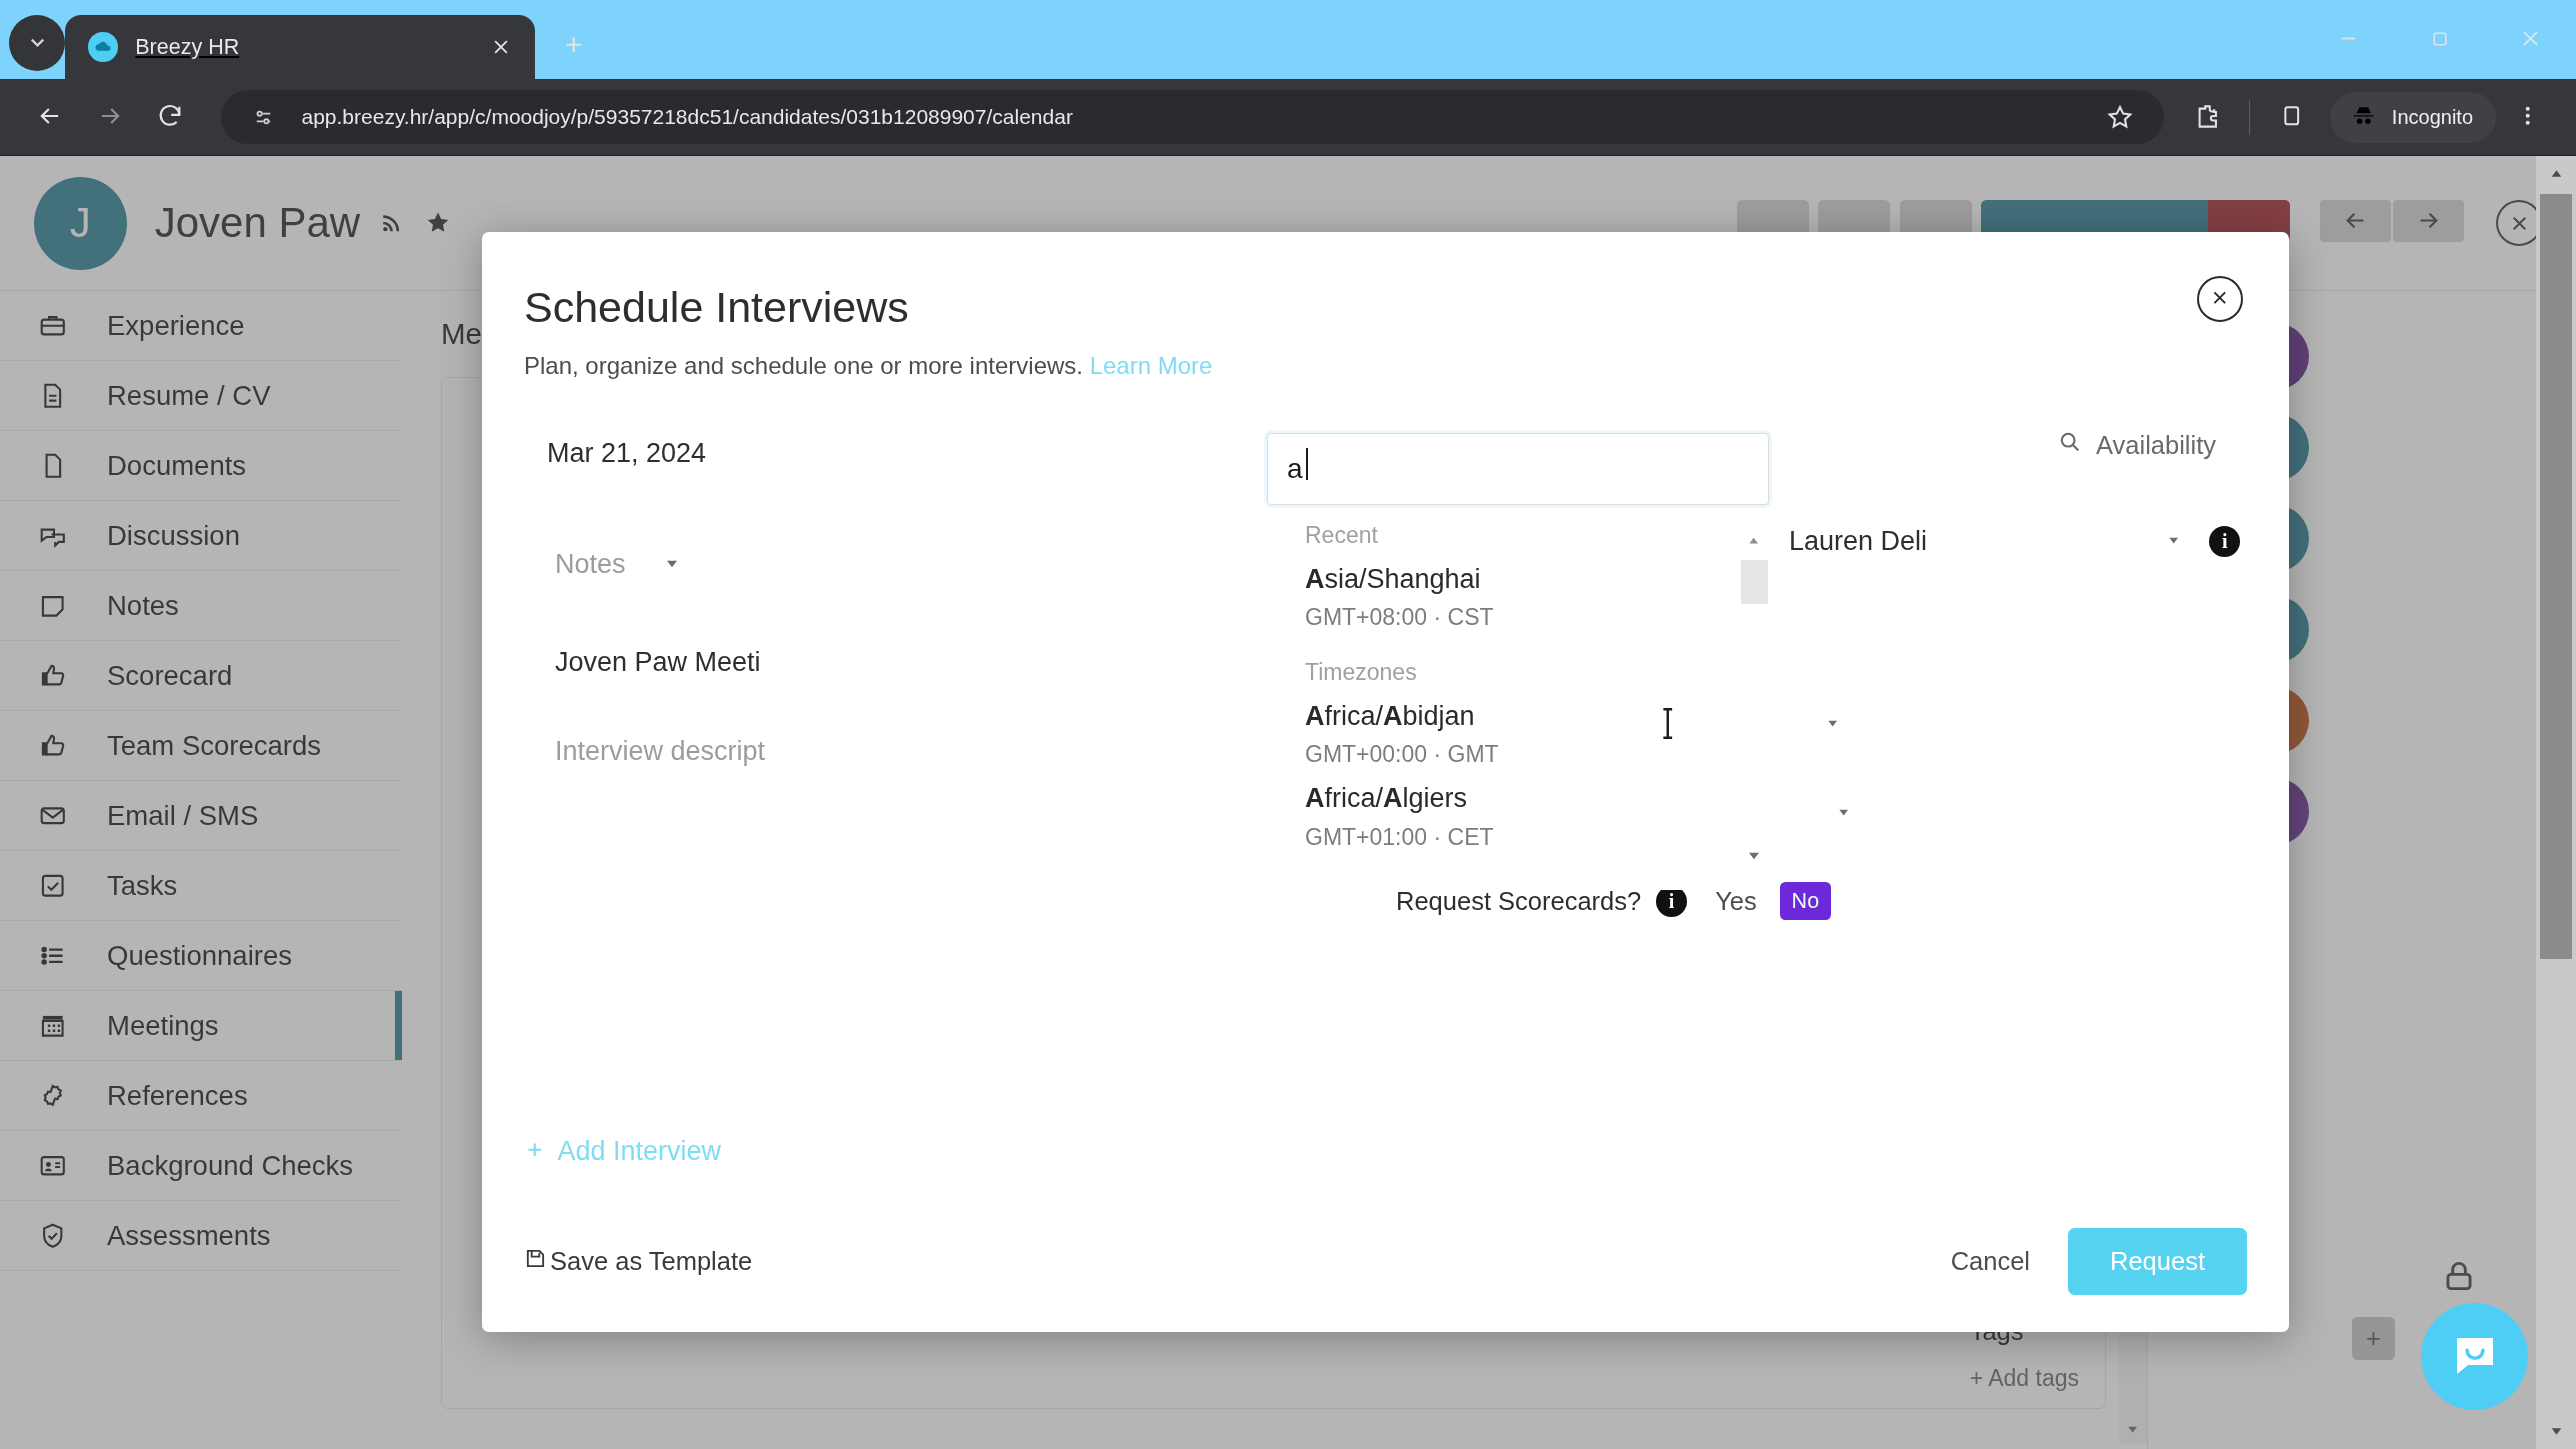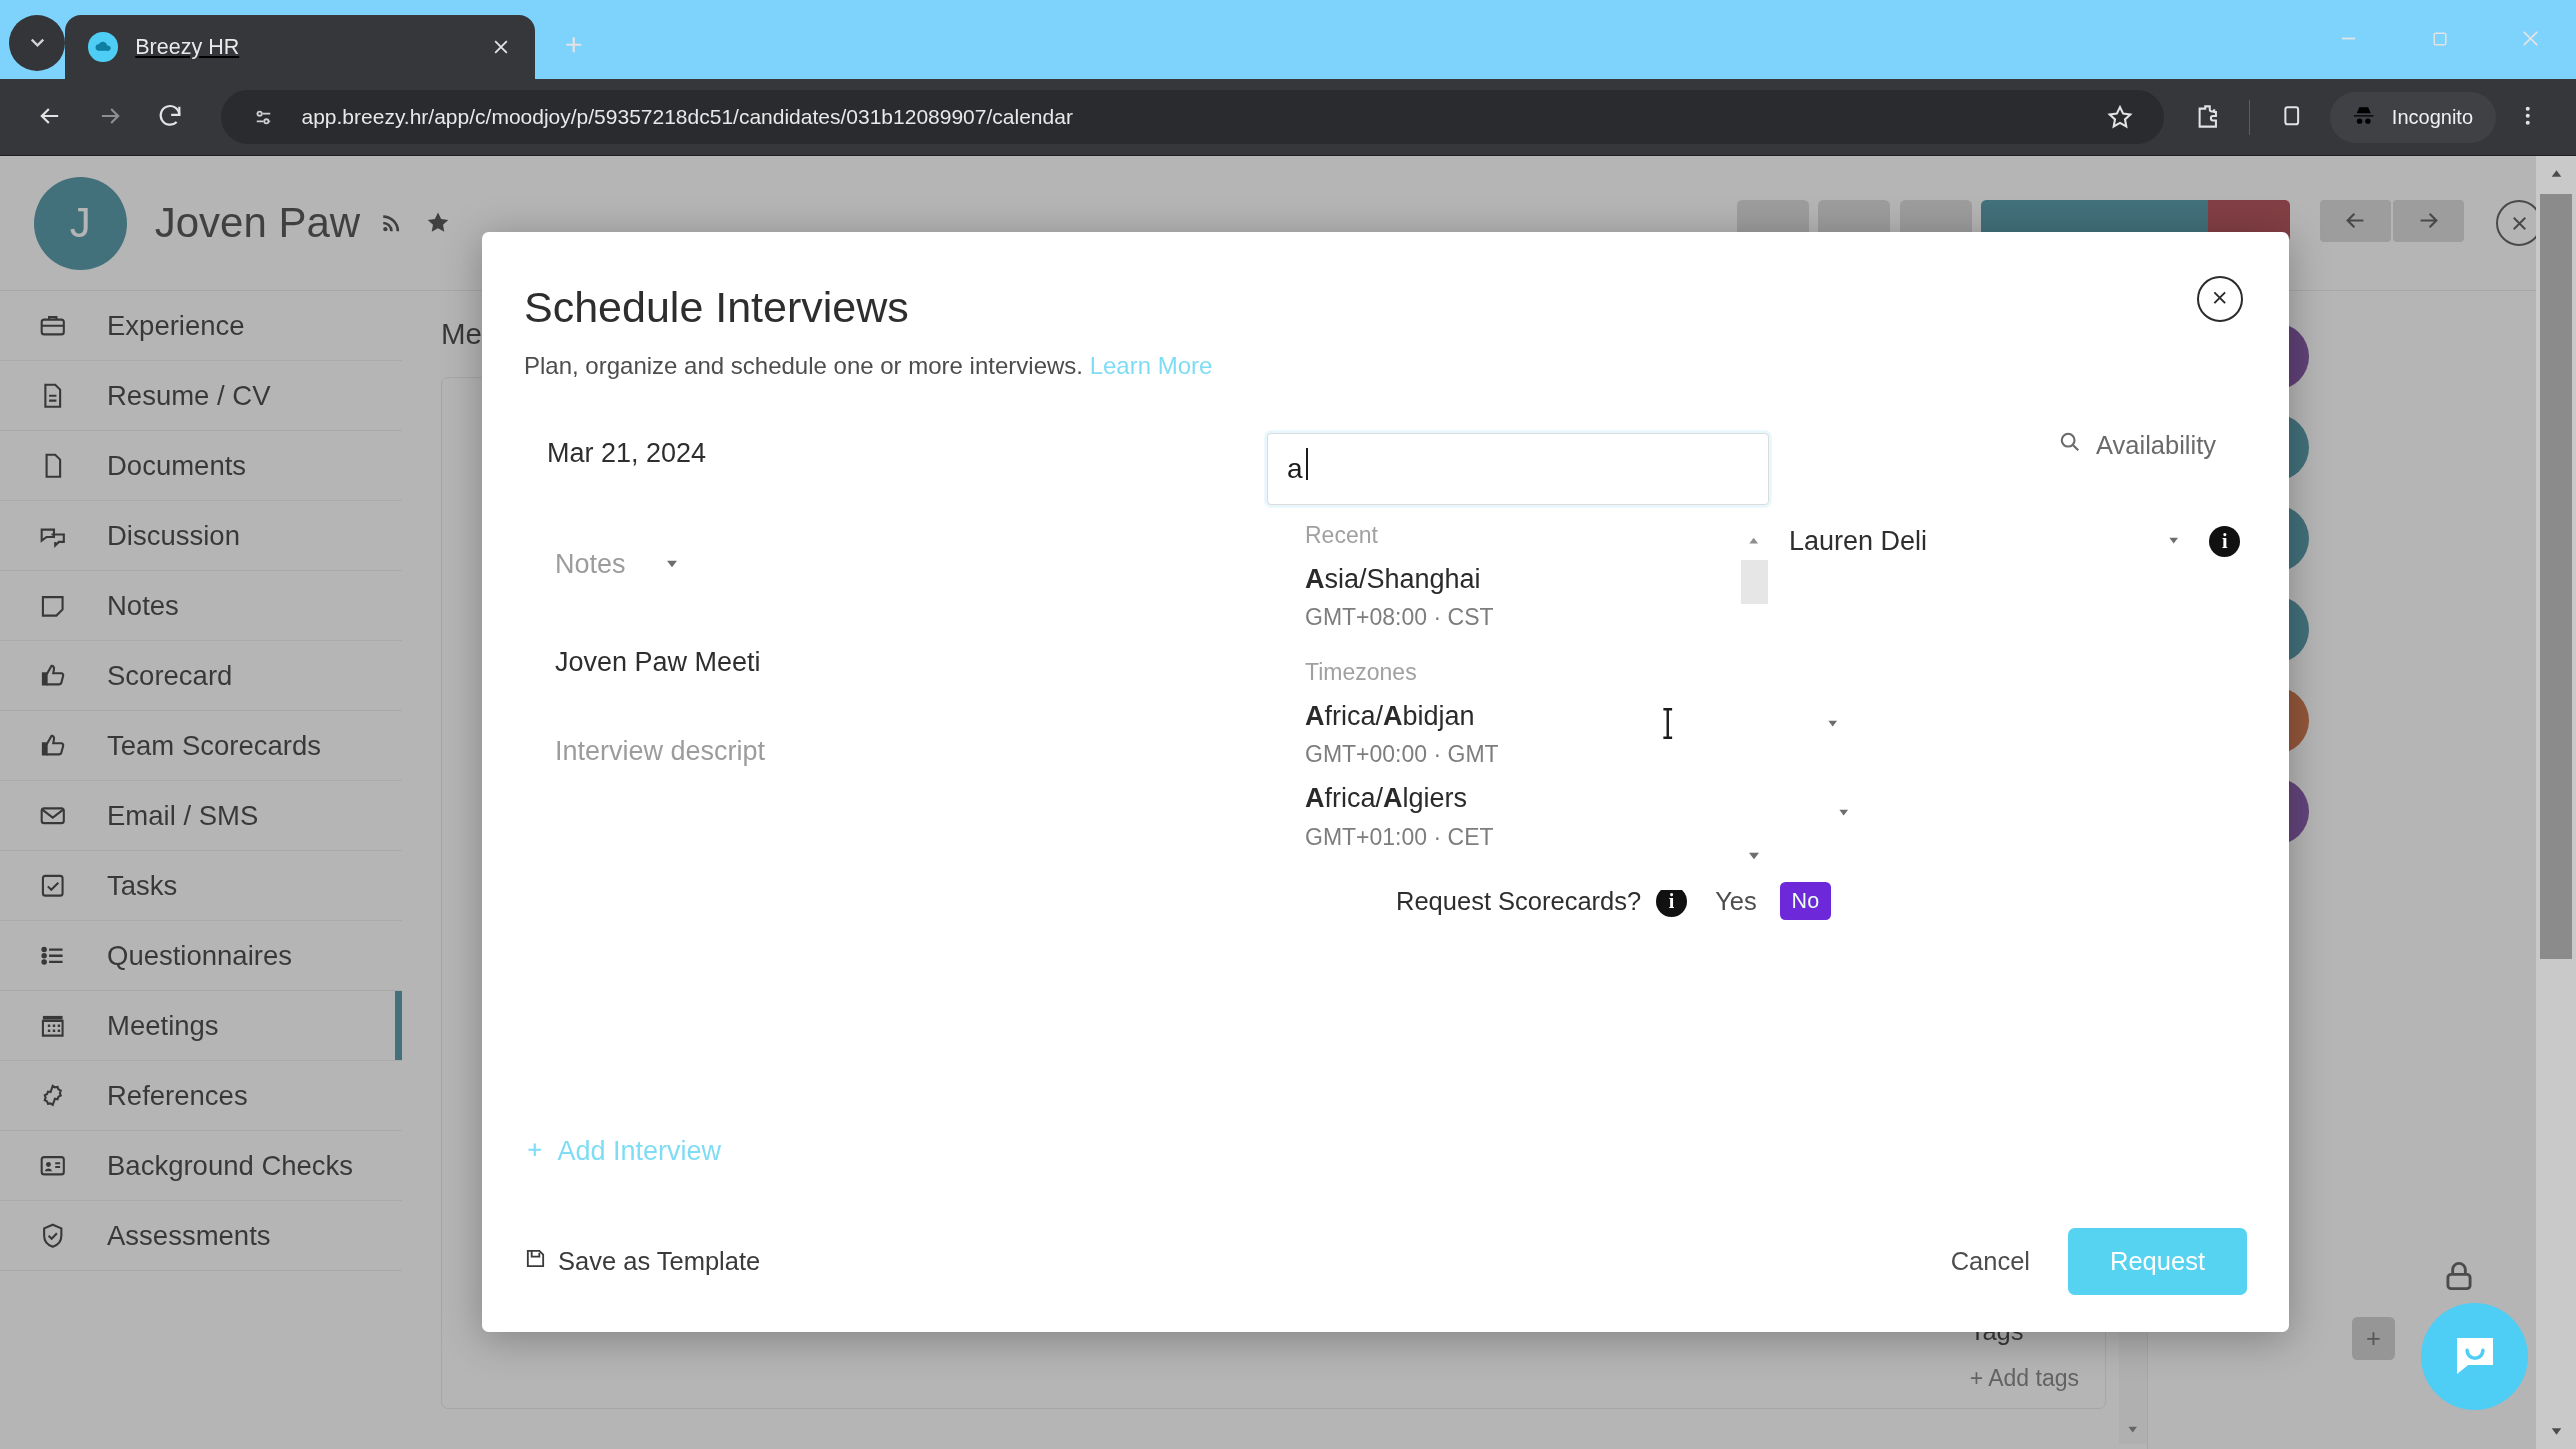--- a/index.html
+++ b/index.html
@@ -308,21 +308,21 @@
   }
 
   .add-interview {
     position: absolute; left: 42px; top: 904px;
     font-size: 27px; color: #7fdcf5; display: flex; align-items: center; gap: 12px;
   }
   .modal-footer {
     position: absolute; left: 0; right: 0; bottom: 0; height: 141px;
     display: flex; align-items: center; padding: 0 42px;
   }
-  .save-template { display: flex; align-items: center; gap: 11px; font-size: 25.5px; color: #3a3a3a; }
+  .save-template { display: flex; align-items: center; gap: 3px; font-size: 25.5px; color: #3a3a3a; }
   .footer-right { margin-left: auto; display: flex; align-items: center; gap: 38px; }
   .btn-cancel { font-size: 25.5px; color: #4d4d4d; }
   .btn-continue {
     background: #57d3f2; color: #fff; font-size: 25.5px;
     padding: 19px 42px; border-radius: 6.7px; border: none;
     font-family: "Liberation Sans", sans-serif;
   }
 
   
   .tz-combo {

